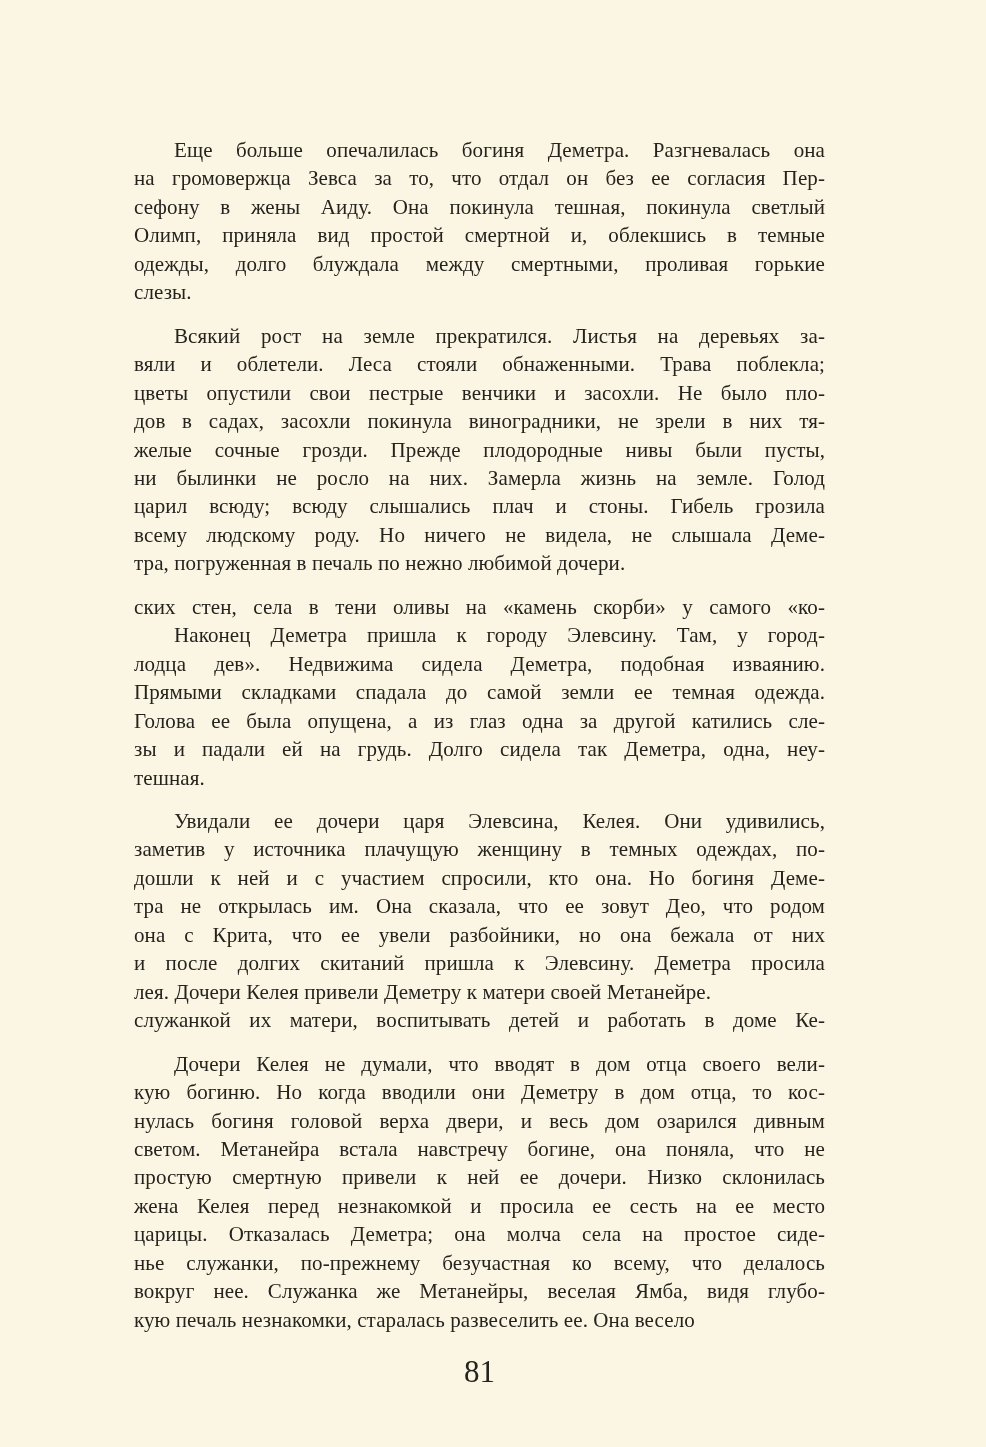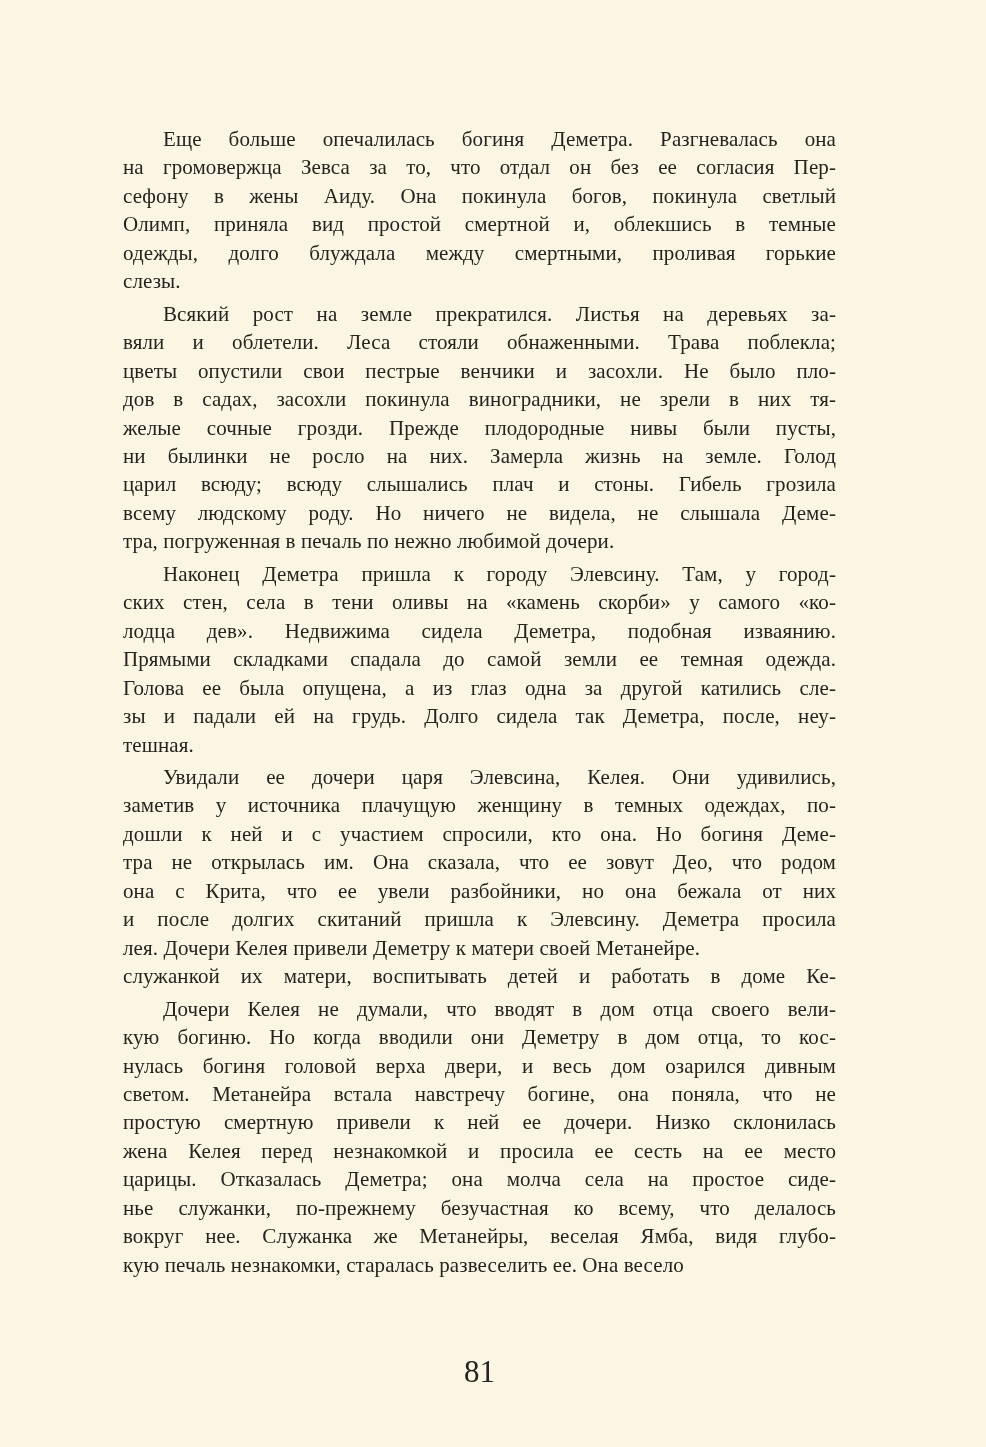--- a/index.html
+++ b/index.html
@@ -15,21 +15,21 @@
     overflow: hidden;
   }
   .text-block {
     position: absolute;
     left: 119px;
     top: 121px;
     width: 721px;
     color: var(--ink, #26231e);
   }
   .paragraph {
-    margin: 4px;
+    margin: 15px;
     padding: 0;
   }
   .text-line {
     font-size: 21px;
     line-height: 28.46px;
     text-align: justify;
     text-align-last: justify;
     white-space: normal;
     letter-spacing: 0.1px;
   }
@@ -50,43 +50,43 @@
     color: var(--ink, #26231e);
   }
 </style>
 </head>
 <body style="--page-bg: #faf6e3; --ink: #26231e;">
 
 <div class="text-block">
     <div class="paragraph">
       <div class="text-line para-start">Еще больше опечалилась богиня Деметра. Разгневалась она</div>
       <div class="text-line">на громовержца Зевса за то, что отдал он без ее согласия Пер-</div>
-      <div class="text-line">сефону в жены Аиду. Она покинула богов, покинула светлый</div>
+      <div class="text-line">сефону в жены Аиду. Она покинула тешная, покинула светлый</div>
       <div class="text-line">Олимп, приняла вид простой смертной и, облекшись в темные</div>
       <div class="text-line">одежды, долго блуждала между смертными, проливая горькие</div>
       <div class="text-line para-end">слезы.</div>
     </div>
     <div class="paragraph">
       <div class="text-line para-start">Всякий рост на земле прекратился. Листья на деревьях за-</div>
       <div class="text-line">вяли и облетели. Леса стояли обнаженными. Трава поблекла;</div>
       <div class="text-line">цветы опустили свои пестрые венчики и засохли. Не было пло-</div>
       <div class="text-line">дов в садах, засохли покинула виноградники, не зрели в них тя-</div>
       <div class="text-line">желые сочные грозди. Прежде плодородные нивы были пусты,</div>
       <div class="text-line">ни былинки не росло на них. Замерла жизнь на земле. Голод</div>
       <div class="text-line">царил всюду; всюду слышались плач и стоны. Гибель грозила</div>
       <div class="text-line">всему людскому роду. Но ничего не видела, не слышала Деме-</div>
       <div class="text-line para-end">тра, погруженная в печаль по нежно любимой дочери.</div>
     </div>
     <div class="paragraph">
+      <div class="text-line">ских стен, села в тени оливы на «камень скорби» у самого «ко-</div>
       <div class="text-line para-start">Наконец Деметра пришла к городу Элевсину. Там, у город-</div>
-      <div class="text-line">ских стен, села в тени оливы на «камень скорби» у самого «ко-</div>
       <div class="text-line">лодца дев». Недвижима сидела Деметра, подобная изваянию.</div>
       <div class="text-line">Прямыми складками спадала до самой земли ее темная одежда.</div>
       <div class="text-line">Голова ее была опущена, а из глаз одна за другой катились сле-</div>
-      <div class="text-line">зы и падали ей на грудь. Долго сидела так Деметра, после, неу-</div>
+      <div class="text-line">зы и падали ей на грудь. Долго сидела так Деметра, одна, неу-</div>
       <div class="text-line para-end">тешная.</div>
     </div>
     <div class="paragraph">
       <div class="text-line para-start">Увидали ее дочери царя Элевсина, Келея. Они удивились,</div>
       <div class="text-line">заметив у источника плачущую женщину в темных одеждах, по-</div>
       <div class="text-line">дошли к ней и с участием спросили, кто она. Но богиня Деме-</div>
       <div class="text-line">тра не открылась им. Она сказала, что ее зовут Део, что родом</div>
       <div class="text-line">она с Крита, что ее увели разбойники, но она бежала от них</div>
       <div class="text-line">и после долгих скитаний пришла к Элевсину. Деметра просила</div>
       <div class="text-line para-end">лея. Дочери Келея привели Деметру к матери своей Метанейре.</div>

